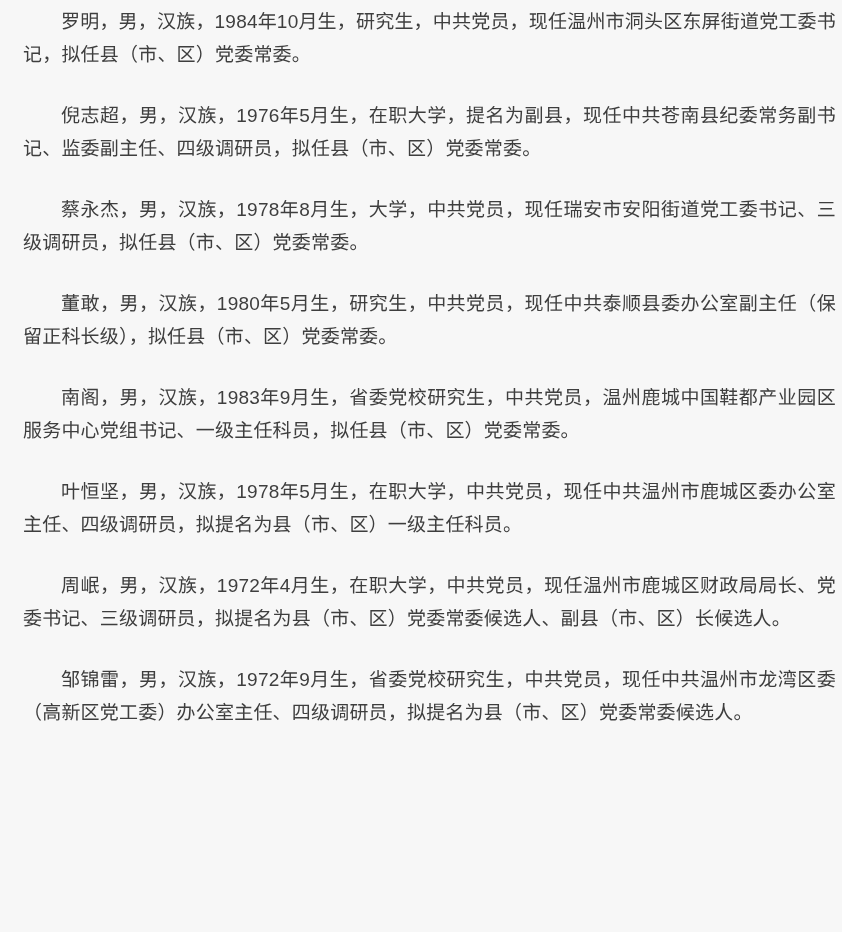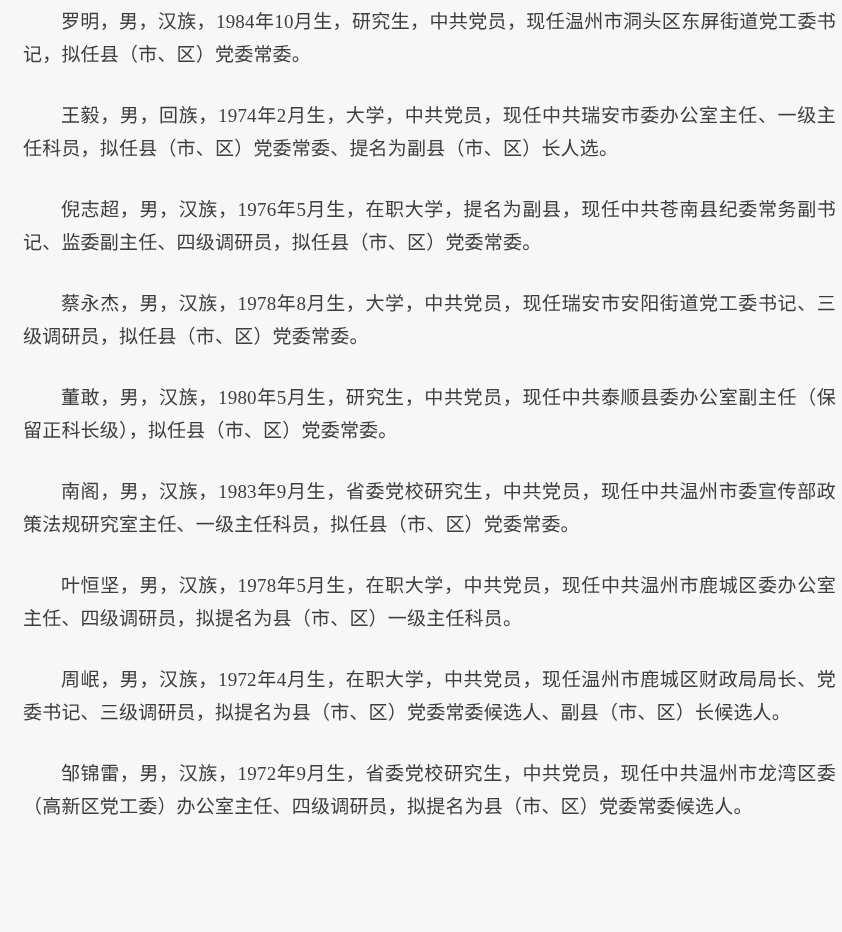--- a/index.html
+++ b/index.html
@@ -18,32 +18,30 @@
   }
   .para {
     margin: 0 0 28px 0;
     font-size: 19px;
     line-height: 33px;
     color: #3e3e3e;
     text-indent: 2em;
     text-align: justify;
     letter-spacing: 0.2px;
     font-weight: 400;
-    font-family: Liberation Serif, serif;
   }
   .para:last-child {
     margin-bottom: 6px;
   }
 </style>
 </head>
 <body>
 
 <main class="page">
   <p class="para">罗明，男，汉族，1984年10月生，研究生，中共党员，现任温州市洞头区东屏街道党工委书记，拟任县（市、区）党委常委。</p>
-  <p class="para">王毅，男，回族，1974年2月生，大学，中共党员，现任中共瑞安市委办公室主任、一级主任科员，拟任县（市、区）党委常委、提名为副县（市、区）长人选。</p>
   <p class="para">倪志超，男，汉族，1976年5月生，在职大学，提名为副县，现任中共苍南县纪委常务副书记、监委副主任、四级调研员，拟任县（市、区）党委常委。</p>
   <p class="para">蔡永杰，男，汉族，1978年8月生，大学，中共党员，现任瑞安市安阳街道党工委书记、三级调研员，拟任县（市、区）党委常委。</p>
   <p class="para">董敢，男，汉族，1980年5月生，研究生，中共党员，现任中共泰顺县委办公室副主任（保留正科长级），拟任县（市、区）党委常委。</p>
-  <p class="para">南阁，男，汉族，1983年9月生，省委党校研究生，中共党员，现任中共温州市委宣传部政策法规研究室主任、一级主任科员，拟任县（市、区）党委常委。</p>
+  <p class="para">南阁，男，汉族，1983年9月生，省委党校研究生，中共党员，温州鹿城中国鞋都产业园区服务中心党组书记、一级主任科员，拟任县（市、区）党委常委。</p>
   <p class="para">叶恒坚，男，汉族，1978年5月生，在职大学，中共党员，现任中共温州市鹿城区委办公室主任、四级调研员，拟提名为县（市、区）一级主任科员。</p>
   <p class="para">周岷，男，汉族，1972年4月生，在职大学，中共党员，现任温州市鹿城区财政局局长、党委书记、三级调研员，拟提名为县（市、区）党委常委候选人、副县（市、区）长候选人。</p>
   <p class="para">邹锦雷，男，汉族，1972年9月生，省委党校研究生，中共党员，现任中共温州市龙湾区委（高新区党工委）办公室主任、四级调研员，拟提名为县（市、区）党委常委候选人。</p>
 </main>
 
 </body></html>

